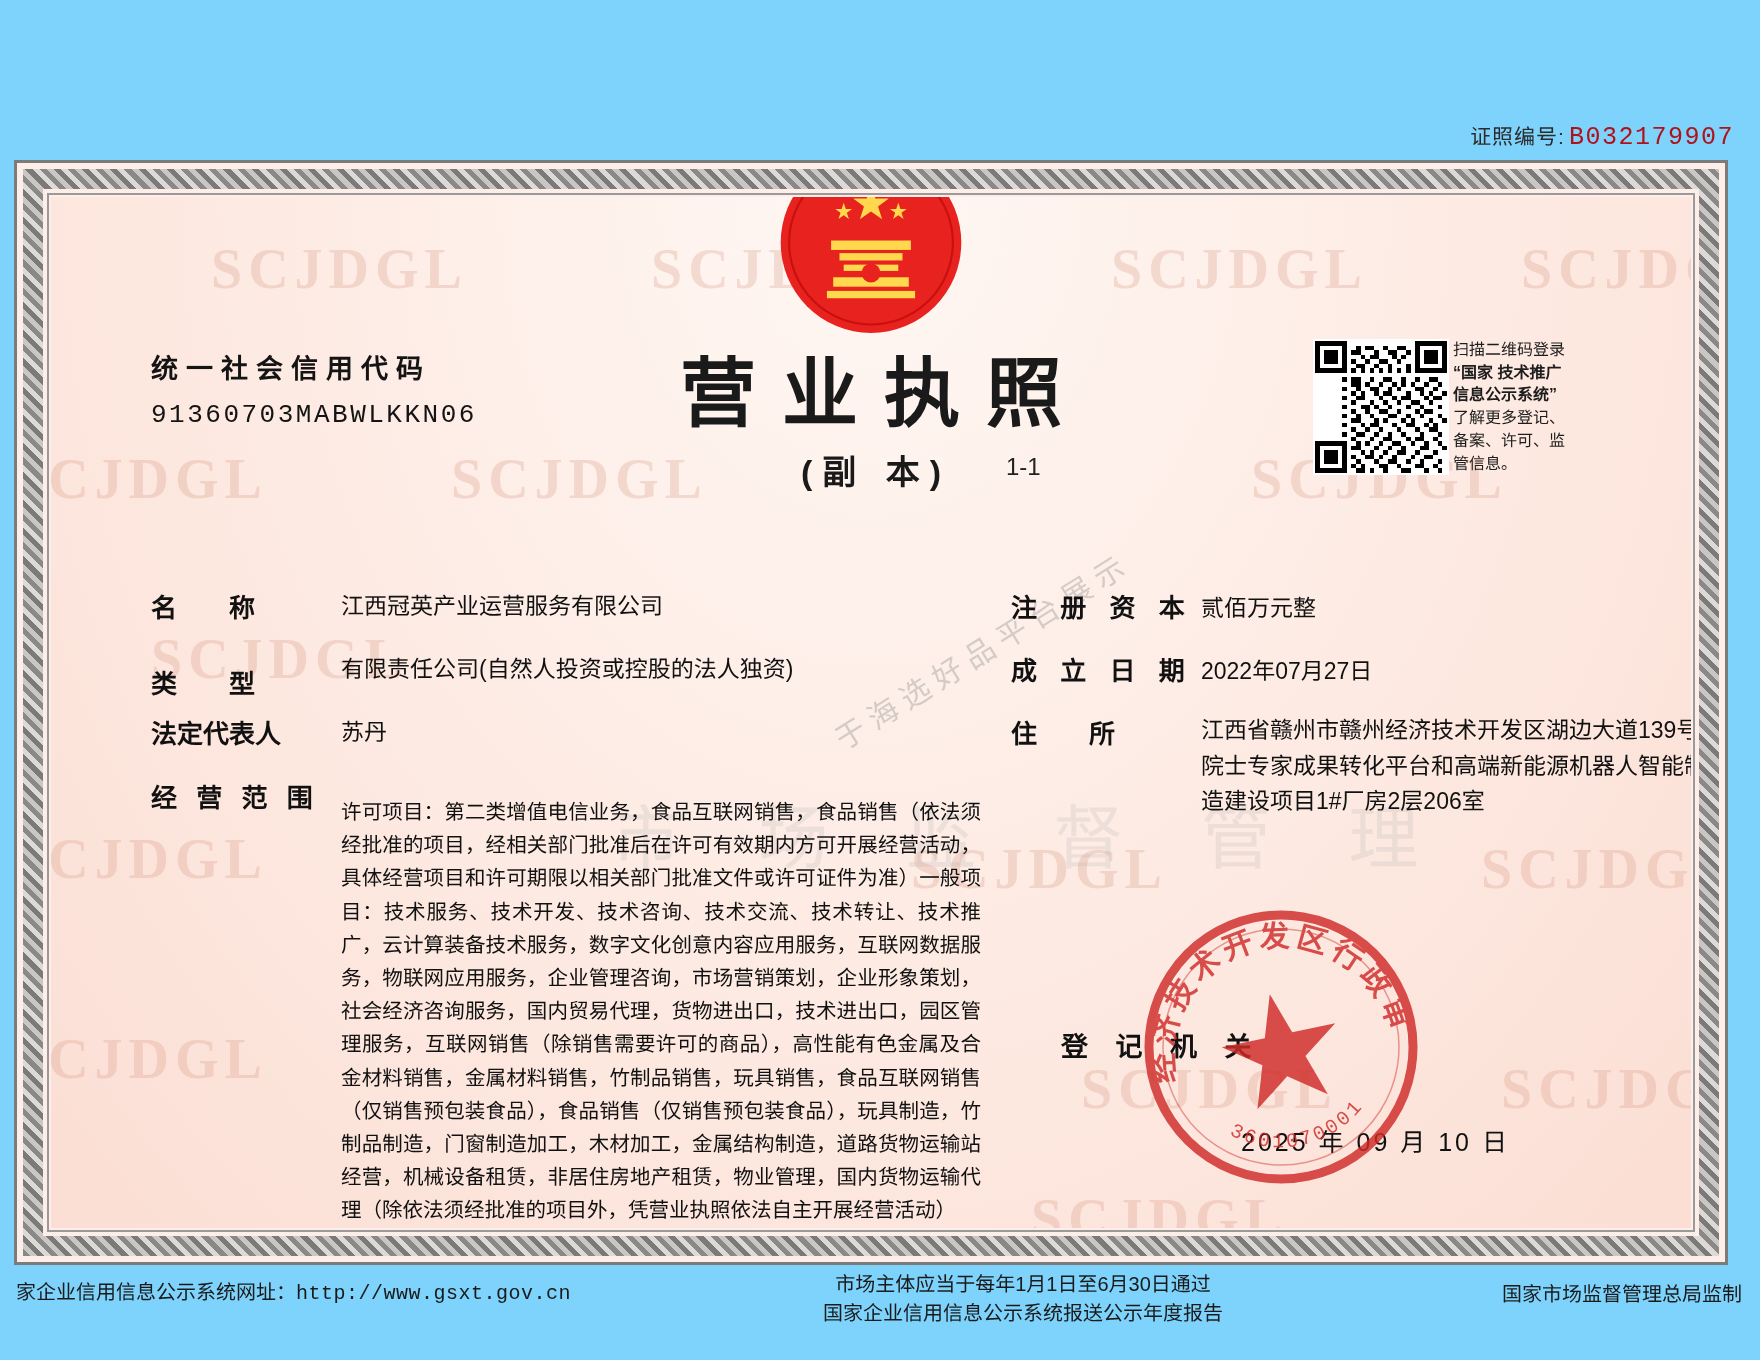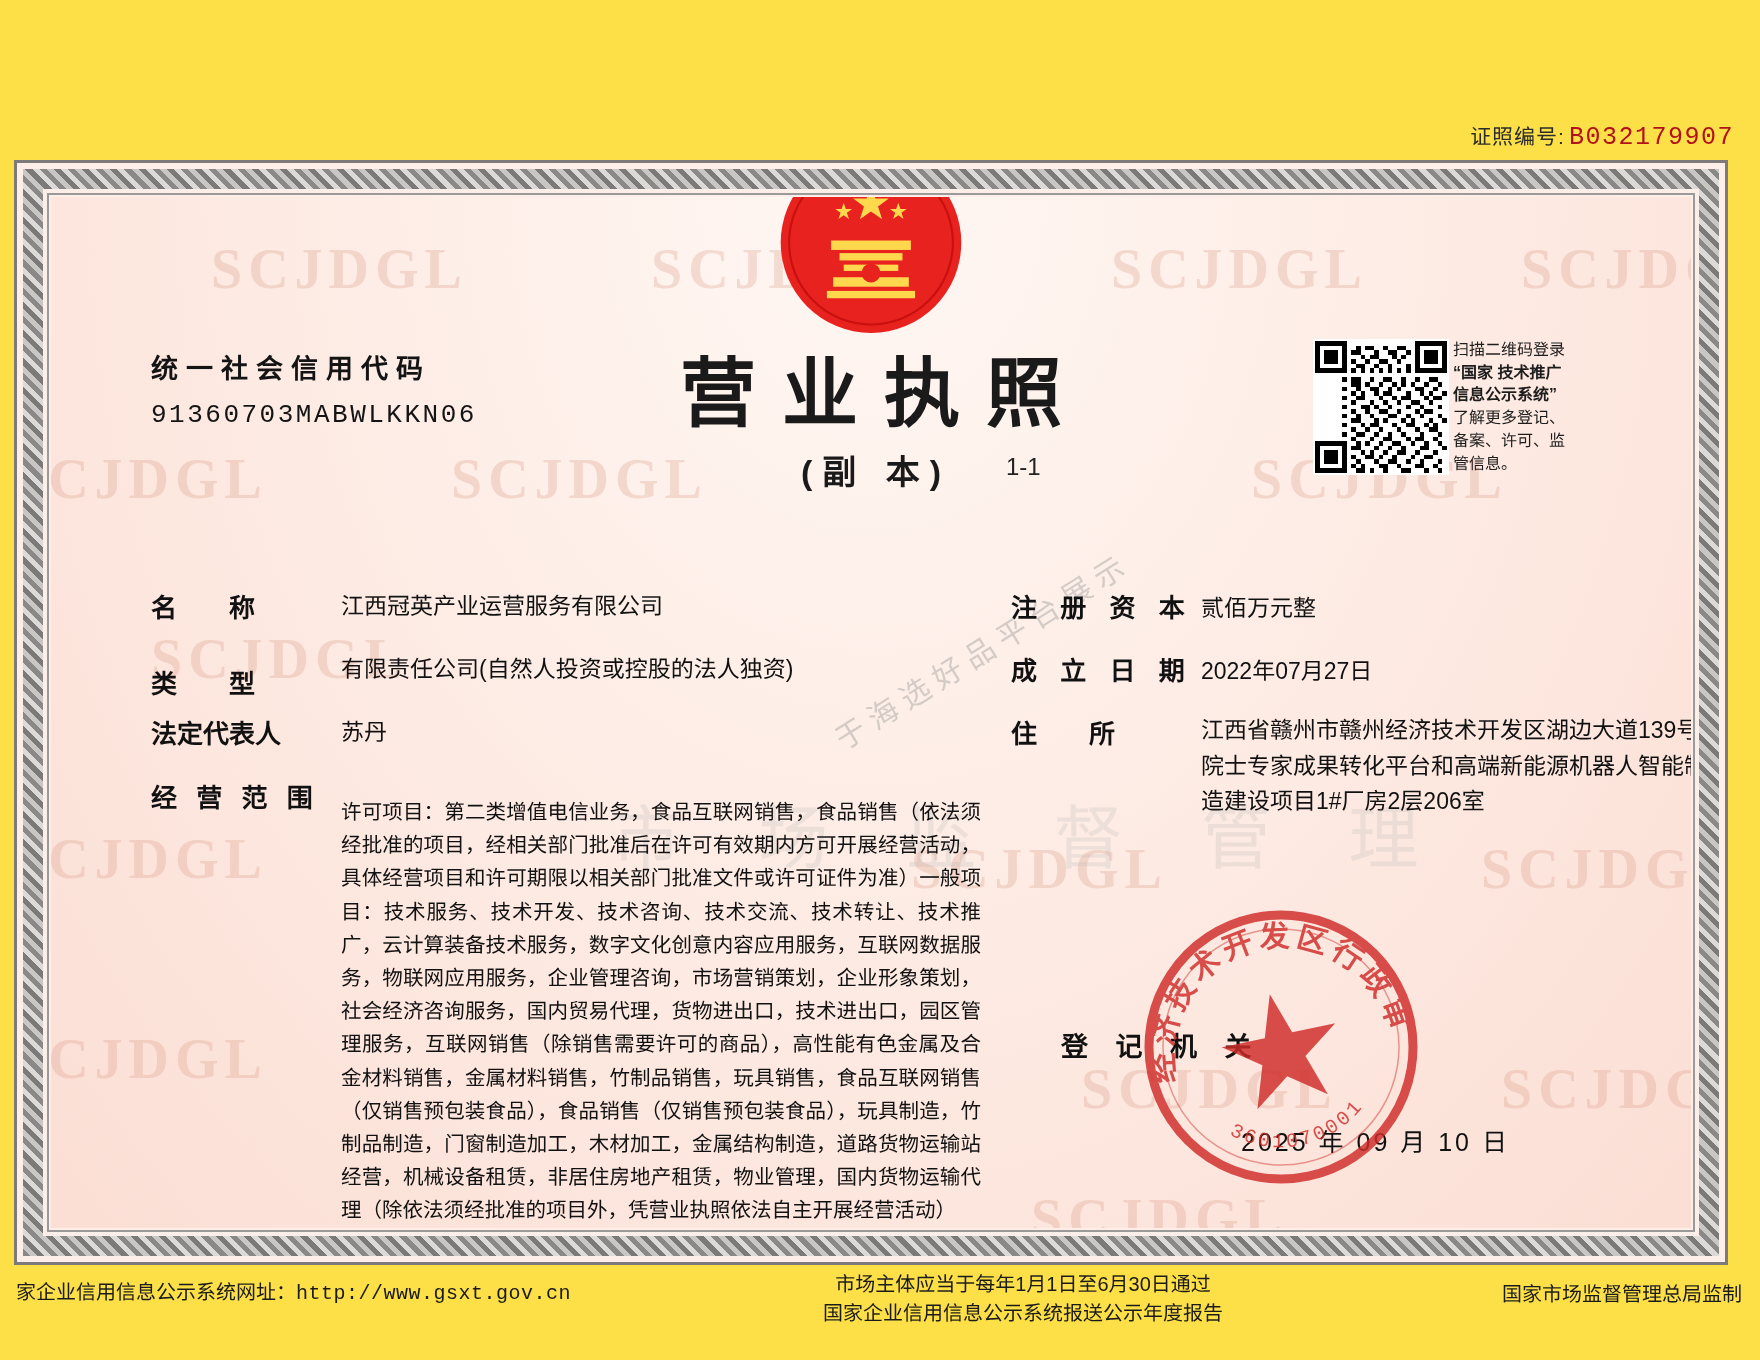--- a/index.html
+++ b/index.html
@@ -13,21 +13,21 @@
     font-family: "Liberation Sans", "DejaVu Sans", sans-serif;
     position: relative;
     overflow: hidden;
   }
 
   
   #scan {
     position: absolute;
     left: 0; top: 0;
     width: 1760px; height: 1360px;
-    background: #fde047;
+    background: #7dd3fc;
   }
 
   
   #cert-no {
     position: absolute;
     right: 26px;
     top: 120px;
     font-size: 21px;
     letter-spacing: 1px;
     color: #2b2b2b;

